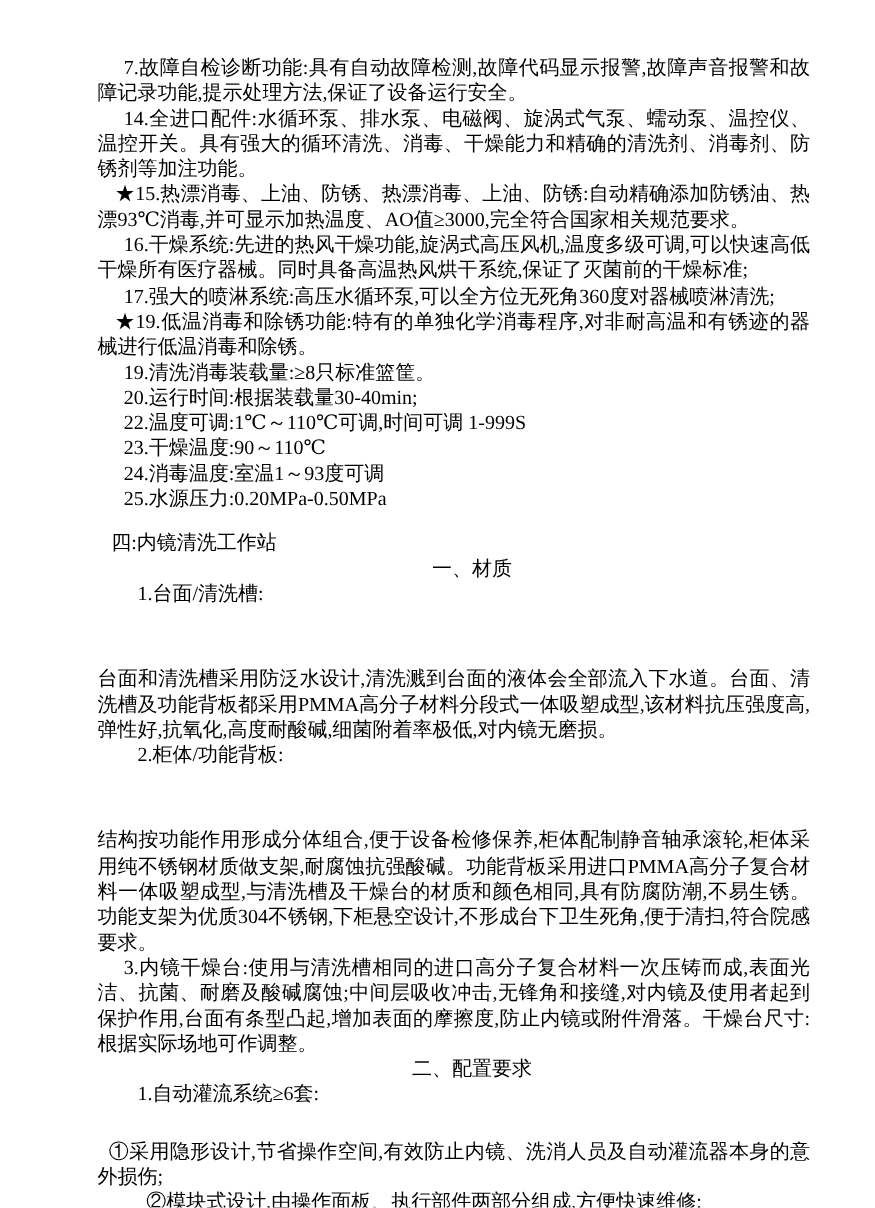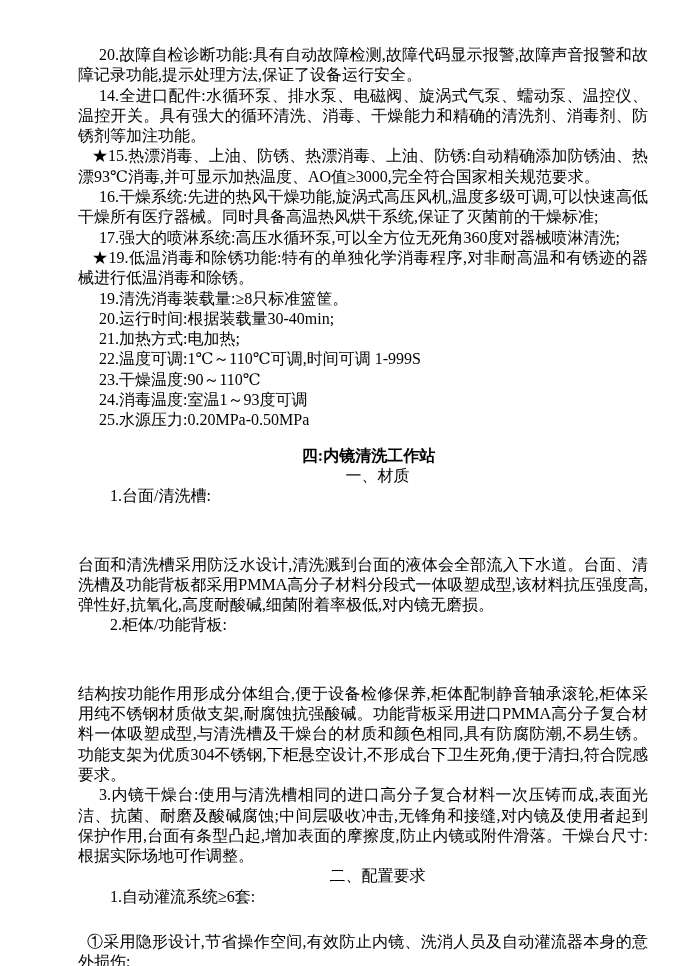--- a/index.html
+++ b/index.html
@@ -24,41 +24,40 @@
     line-height: 20.3px;
     text-align: justify;
   }
   .para {
     margin: 0;
     padding: 0;
     word-break: break-all;
   }
   .item    { text-indent: 21px; }
   .star    { text-indent: 14px; }
-  .heading { text-indent: 11px; font-weight: bold; text-align: center; }
+  .heading { text-indent: 11px; font-weight: normal; text-align: left; }
   .level1  { text-indent: 29px; text-align: center; }
   .level2  { text-indent: 32px; text-align: left; }
   .body    { text-indent: 0; margin-top: 48px; }
   .circle1 { text-indent: 9px; }
   .circle2 { text-indent: 39px; text-align: left; }
   .spacer  { margin: 0; padding: 0; }
 </style>
 </head>
 <body>
 
 <div class="doc">
-    <p class="para item">20.故障自检诊断功能:具有自动故障检测,故障代码显示报警,故障声音报警和故障记录功能,提示处理方法,保证了设备运行安全。</p>
+    <p class="para item">7.故障自检诊断功能:具有自动故障检测,故障代码显示报警,故障声音报警和故障记录功能,提示处理方法,保证了设备运行安全。</p>
     <p class="para item">14.全进口配件:水循环泵、排水泵、电磁阀、旋涡式气泵、蠕动泵、温控仪、温控开关。具有强大的循环清洗、消毒、干燥能力和精确的清洗剂、消毒剂、防锈剂等加注功能。</p>
     <p class="para star">★15.热漂消毒、上油、防锈、热漂消毒、上油、防锈:自动精确添加防锈油、热漂93℃消毒,并可显示加热温度、AO值≥3000,完全符合国家相关规范要求。</p>
     <p class="para item">16.干燥系统:先进的热风干燥功能,旋涡式高压风机,温度多级可调,可以快速高低干燥所有医疗器械。同时具备高温热风烘干系统,保证了灭菌前的干燥标准;</p>
     <p class="para item">17.强大的喷淋系统:高压水循环泵,可以全方位无死角360度对器械喷淋清洗;</p>
     <p class="para star">★19.低温消毒和除锈功能:特有的单独化学消毒程序,对非耐高温和有锈迹的器械进行低温消毒和除锈。</p>
     <p class="para item">19.清洗消毒装载量:≥8只标准篮筐。</p>
     <p class="para item">20.运行时间:根据装载量30-40min;</p>
-    <p class="para item">21.加热方式:电加热;</p>
     <p class="para item">22.温度可调:1℃～110℃可调,时间可调 1-999S</p>
     <p class="para item">23.干燥温度:90～110℃</p>
     <p class="para item">24.消毒温度:室温1～93度可调</p>
     <p class="para item">25.水源压力:0.20MPa-0.50MPa</p>
     <div class="spacer" style="height: 15px;"></div>
     <p class="para heading">四:内镜清洗工作站</p>
     <p class="para level1">一、材质</p>
     <p class="para level2">1.台面/清洗槽:</p>
     <p class="para body">台面和清洗槽采用防泛水设计,清洗溅到台面的液体会全部流入下水道。台面、清洗槽及功能背板都采用PMMA高分子材料分段式一体吸塑成型,该材料抗压强度高,弹性好,抗氧化,高度耐酸碱,细菌附着率极低,对内镜无磨损。</p>
     <p class="para level2">2.柜体/功能背板:</p>

